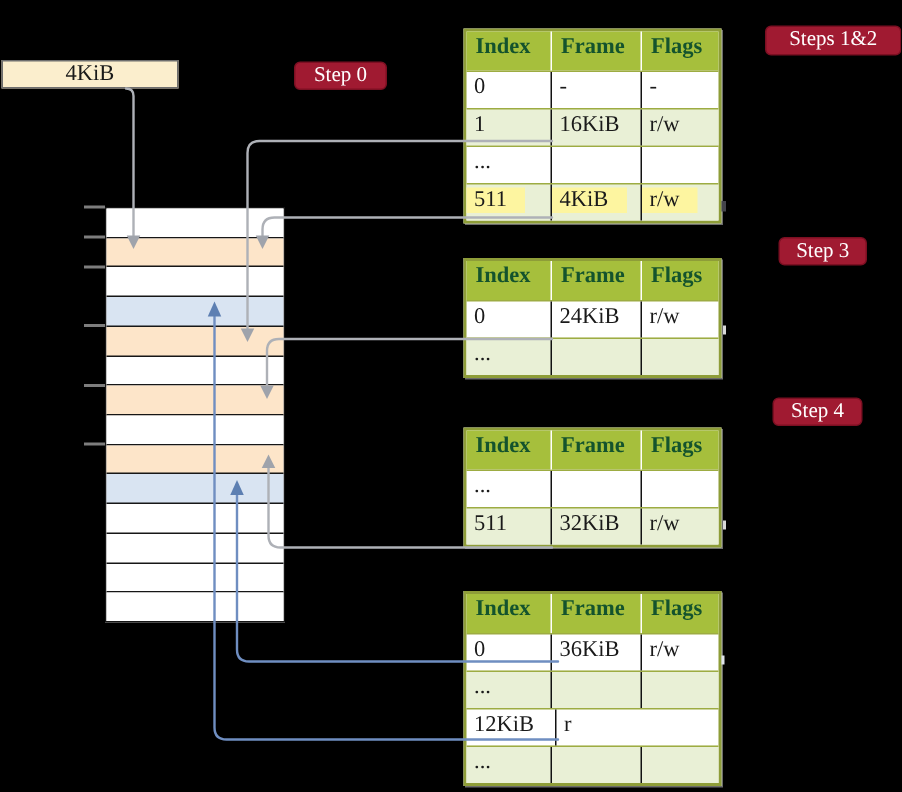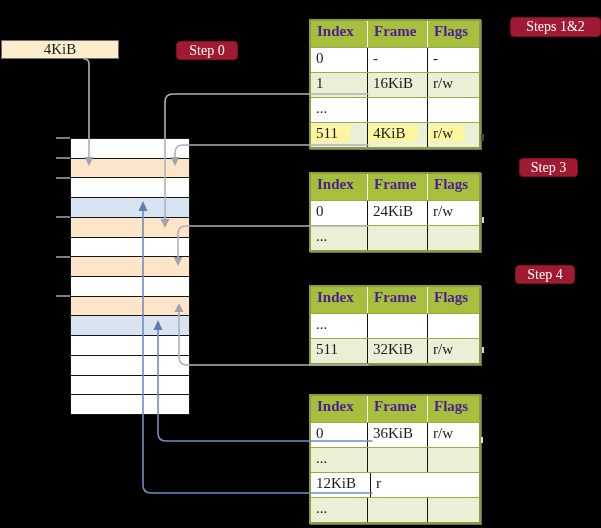--- a/index.html
+++ b/index.html
@@ -13,21 +13,21 @@
     background:var(--frame-fill);border:1px solid #6e6e6e;box-sizing:border-box;
     display:flex;align-items:center;justify-content:center;
     font-size:15px;color:#1a1a1a;
   }
   
   .badge{
     position:absolute;background:var(--badge-red);border:1px solid #7c0f22;
     border-radius:4px;box-sizing:border-box;color:#fff;font-size:14px;
     display:flex;align-items:center;justify-content:center;white-space:nowrap;
   }
-  #badge-step0{left:176px;top:41px;width:62px;height:19px;}
+  #badge-step0{left:196px;top:41px;width:62px;height:19px;}
   #badge-steps12{left:510px;top:17px;width:91px;height:20px;}
   #badge-step3{left:519px;top:158px;width:59px;height:19px;}
   #badge-step4{left:515px;top:265px;width:60px;height:19px;font-family:Liberation Serif, serif;}
   
   .memory-column{
     position:absolute;left:70px;top:138px;width:120px;height:277px;
     border:1px solid #161616;box-sizing:border-box;background:#fff;
     display:flex;flex-direction:column;
   }
   .m-row{flex:1;border-bottom:1px solid #161616;}
@@ -38,21 +38,21 @@
     position:absolute;left:309px;width:172px;
     border:2px solid var(--tbl-border);box-sizing:border-box;background:#fff;
     box-shadow:1px 1px 0 rgba(215,215,215,.5);font-size:15px;
   }
   #ptable-1{top:19px;}
   #ptable-2{top:172px;}
   #ptable-3{top:285px;}
   #ptable-4{top:394px;}
   .t-header{display:flex;background:var(--hdr-green);height:26px;box-sizing:border-box;}
   .t-hcell{
-    color:#4c1d95;font-weight:bold;box-sizing:border-box;
+    color:#14532d;font-weight:bold;box-sizing:border-box;
     padding:2px 0 0 6px;border-right:1px solid #fff;
   }
   .t-hcell.c2{border-right:none;}
   .t-row{display:flex;height:25px;box-sizing:border-box;border-top:1px solid var(--row-border);}
   .t-row.alt{background:var(--row-alt);}
   .t-cell{box-sizing:border-box;padding:2px 0 0 5px;border-right:1px solid #121212;color:#1a1a1a;}
   .t-cell.c2{border-right:none;}
   .c0{width:57px;}.c1{width:60px;}.c2{width:51px;flex:1;}
   .hl{background:var(--hl-yellow);padding:0 12px 1px 5px;margin-left:-5px;}
   

